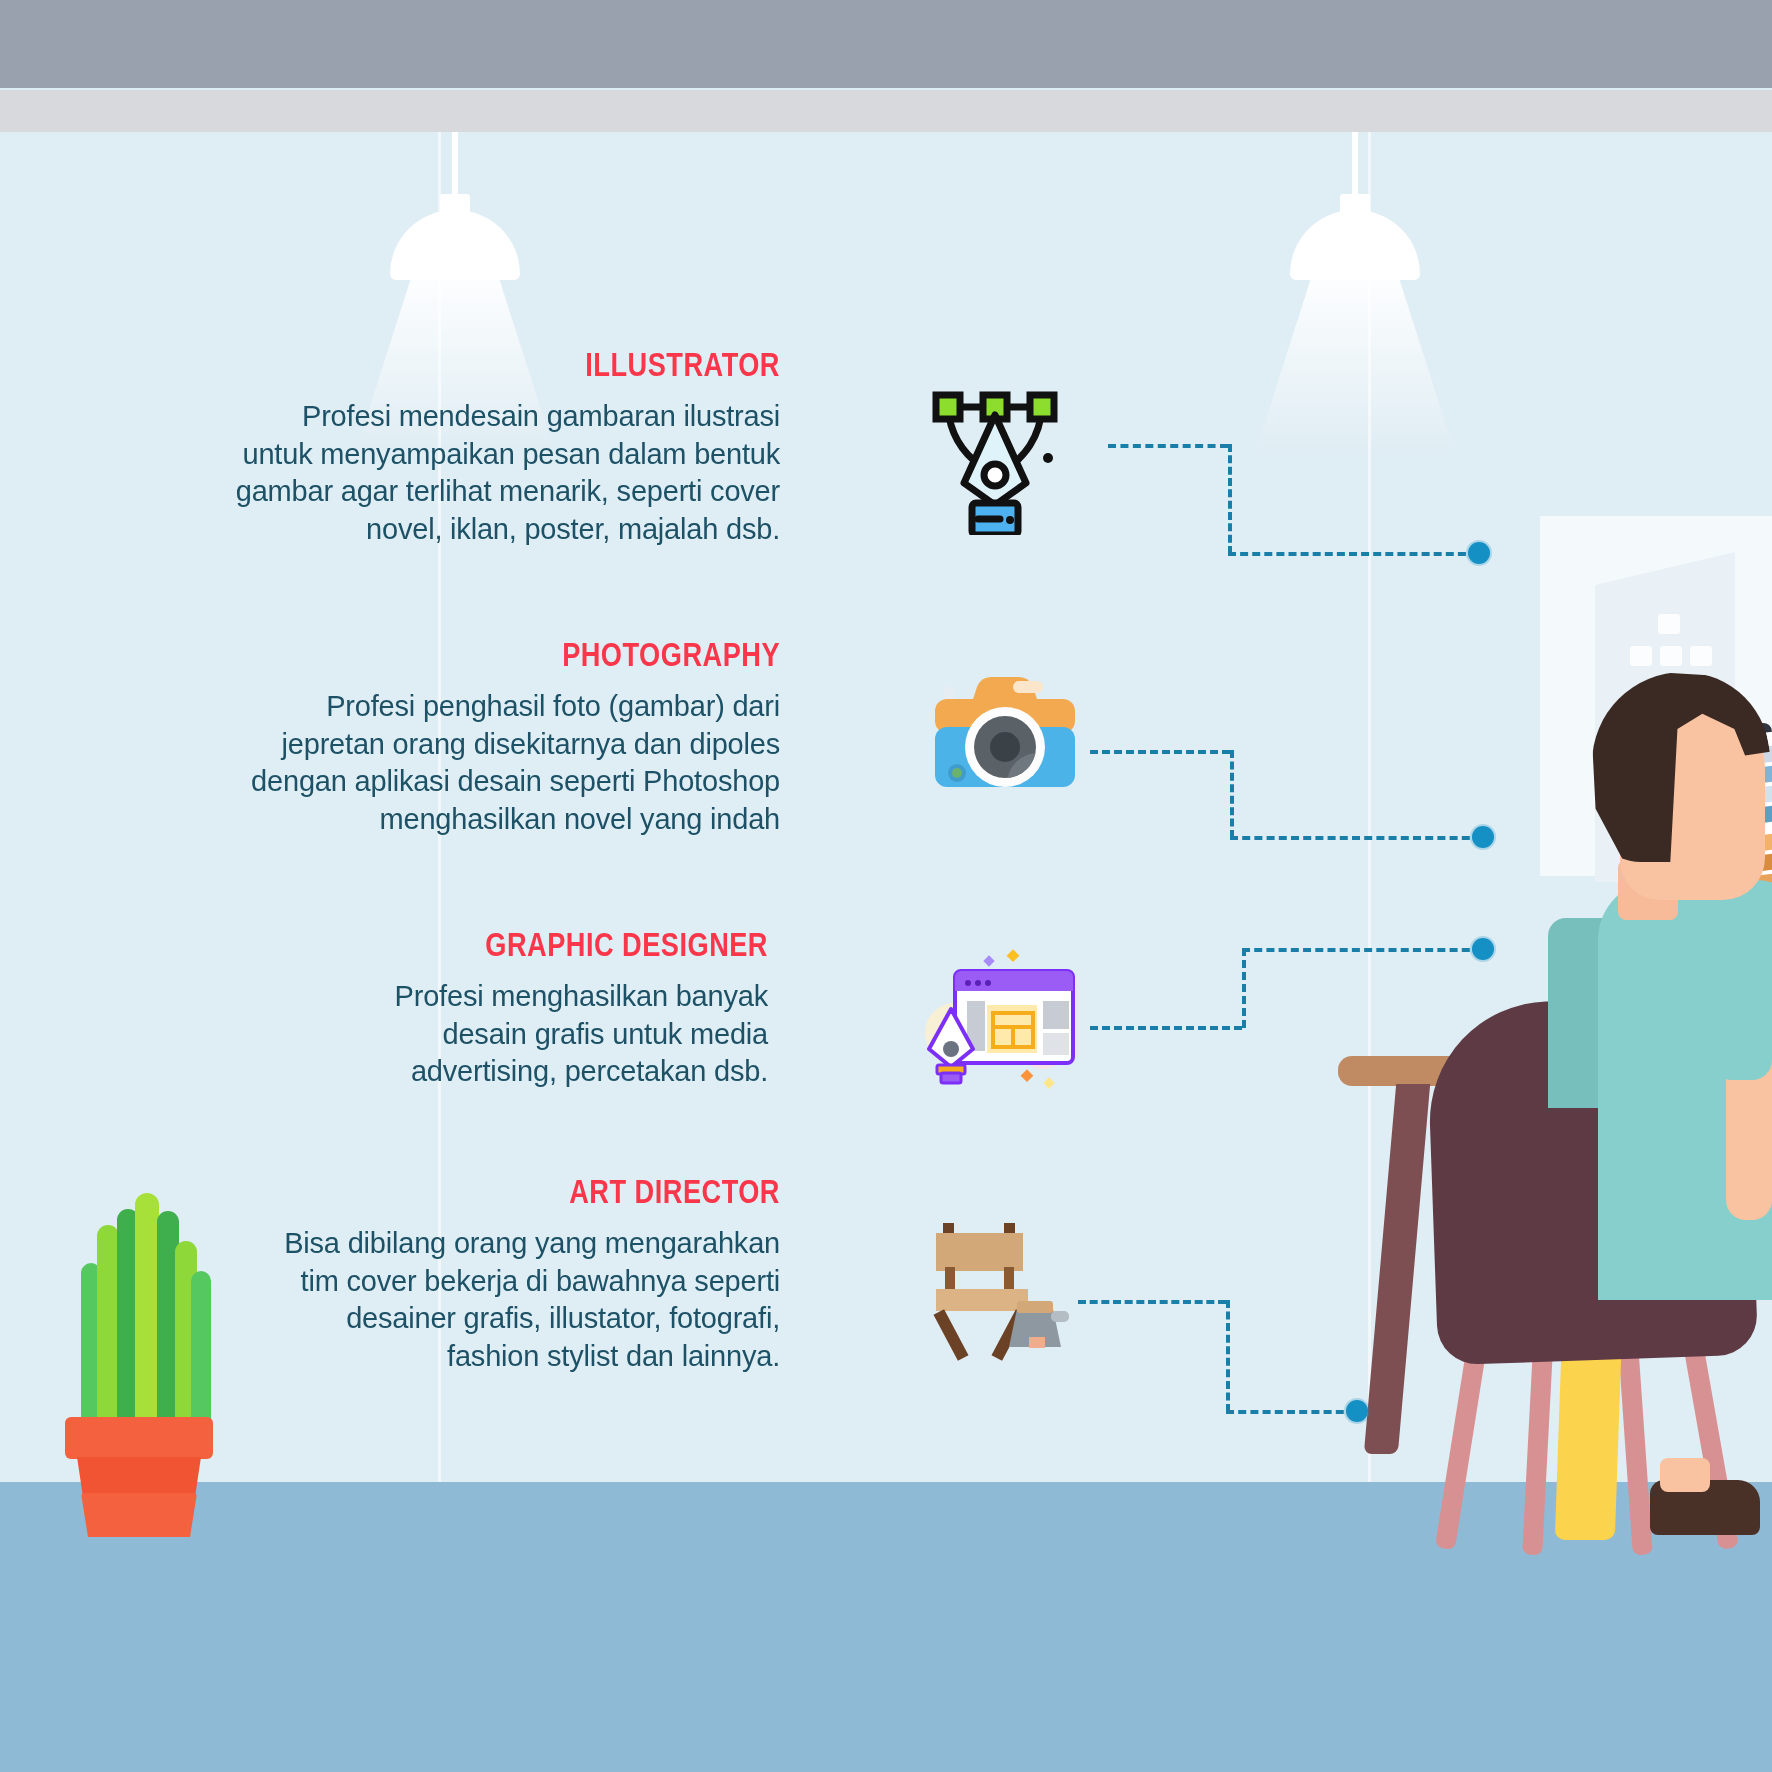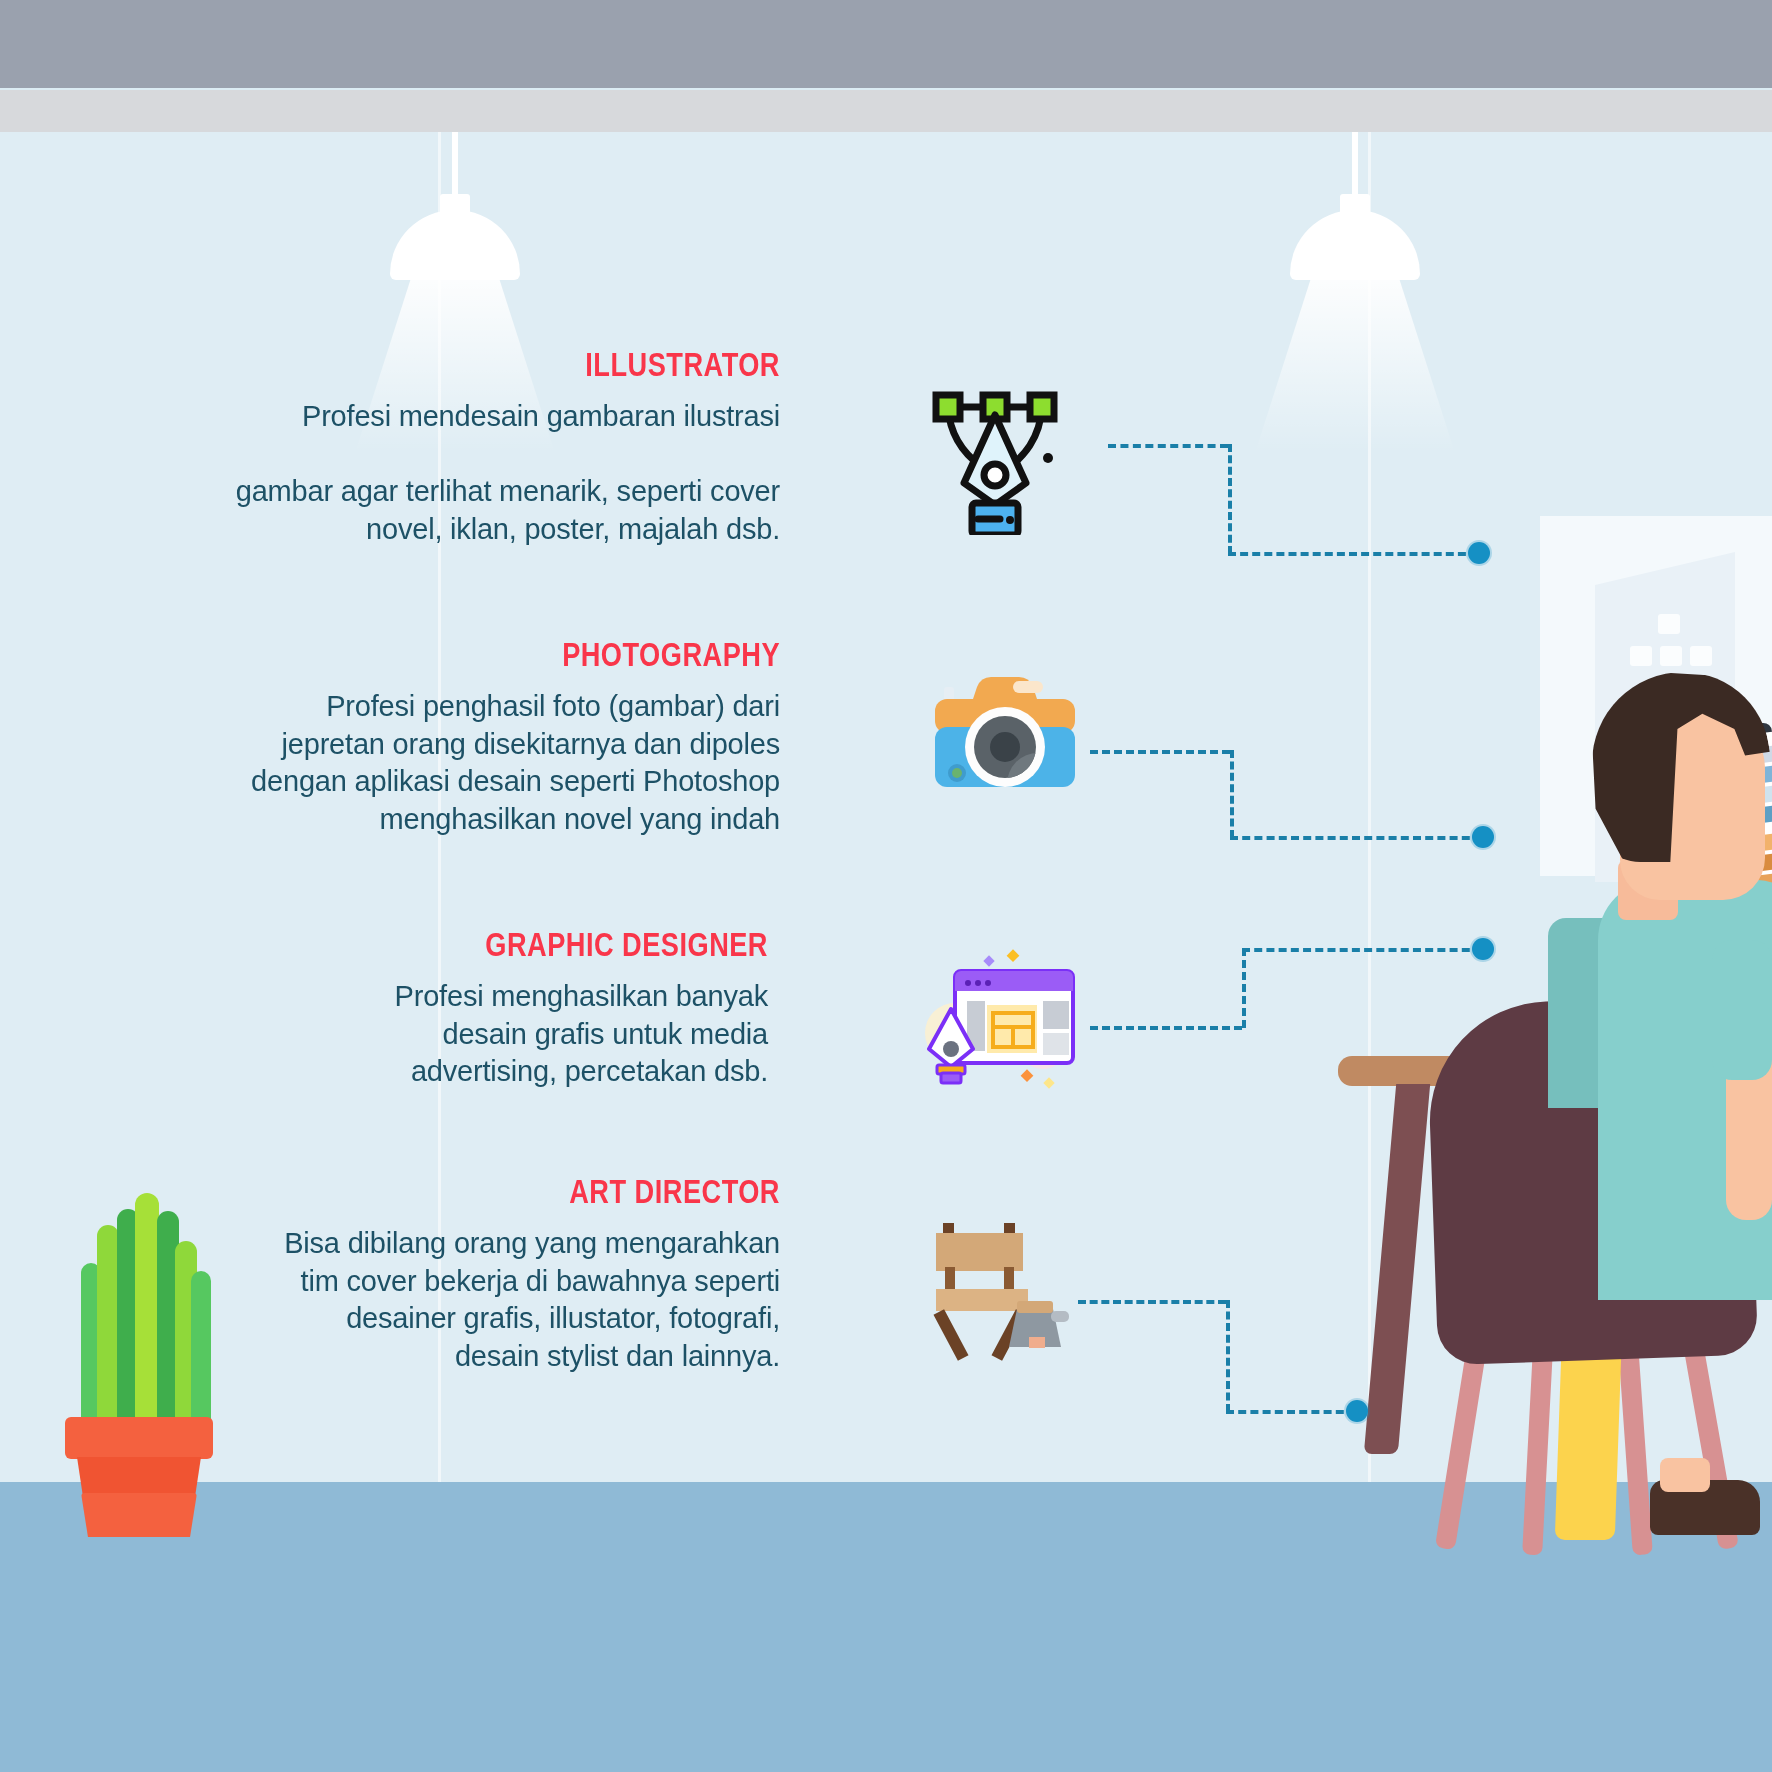--- a/index.html
+++ b/index.html
@@ -197,21 +197,21 @@
   <div class="neck" style="left:1618px; top:860px; width:60px; height:60px; border-radius:8px;"></div>
   <div class="head" style="left:1620px; top:700px; width:145px; height:200px; border-radius:60px 70px 42px 40px;"></div>
   <div class="hair" style="left:1592px; top:672px; width:178px; height:190px; border-radius:95px 90px 26px 50px; clip-path:polygon(0% 35%, 10% 12%, 35% 0%, 70% 2%, 95% 18%, 100% 42%, 86% 44%, 80% 30%, 62% 22%, 48% 30%, 44% 100%, 18% 100%, 2% 72%);"></div>
 
   <div class="content">
 
     <div class="entry" style="left:20px; top:345px;">
       <h2>ILLUSTRATOR</h2>
       <p>
         <span>Profesi mendesain gambaran ilustrasi</span><br>
-        <br>
+        <span>untuk menyampaikan pesan dalam bentuk</span><br>
         <span>gambar agar terlihat menarik,  seperti cover</span><br>
         <span>novel, iklan, poster, majalah dsb.</span>
       </p>
     </div>
 
     <div class="entry" style="left:20px; top:635px;">
       <h2>PHOTOGRAPHY</h2>
       <p>
         <span>Profesi penghasil foto (gambar) dari</span><br>
         <span>jepretan orang disekitarnya dan dipoles</span><br>
@@ -228,21 +228,21 @@
         <span>advertising, percetakan dsb.</span>
       </p>
     </div>
 
     <div class="entry" style="left:20px; top:1172px;">
       <h2>ART DIRECTOR</h2>
       <p>
         <span>Bisa dibilang orang yang mengarahkan</span><br>
         <span>tim cover bekerja di bawahnya seperti</span><br>
         <span>desainer grafis, illustator, fotografi,</span><br>
-        <span>desain stylist dan lainnya.</span>
+        <span>fashion stylist dan lainnya.</span>
       </p>
     </div>
   </div>
 
   <div class="icon-slot" style="left:920px; top:365px;">
     <svg width="150" height="170" viewBox="0 0 150 170">
       <path d="M28 42 C30 75, 48 92, 62 102" stroke="#111" stroke-width="7" fill="none" stroke-linecap="round"></path>
       <path d="M122 42 C120 75, 102 92, 90 102" stroke="#111" stroke-width="7" fill="none" stroke-linecap="round"></path>
       <line x1="28" y1="42" x2="122" y2="42" stroke="#111" stroke-width="7"></line>
       <rect x="16" y="30" width="24" height="24" fill="#8ddd2f" stroke="#111" stroke-width="7"></rect>

